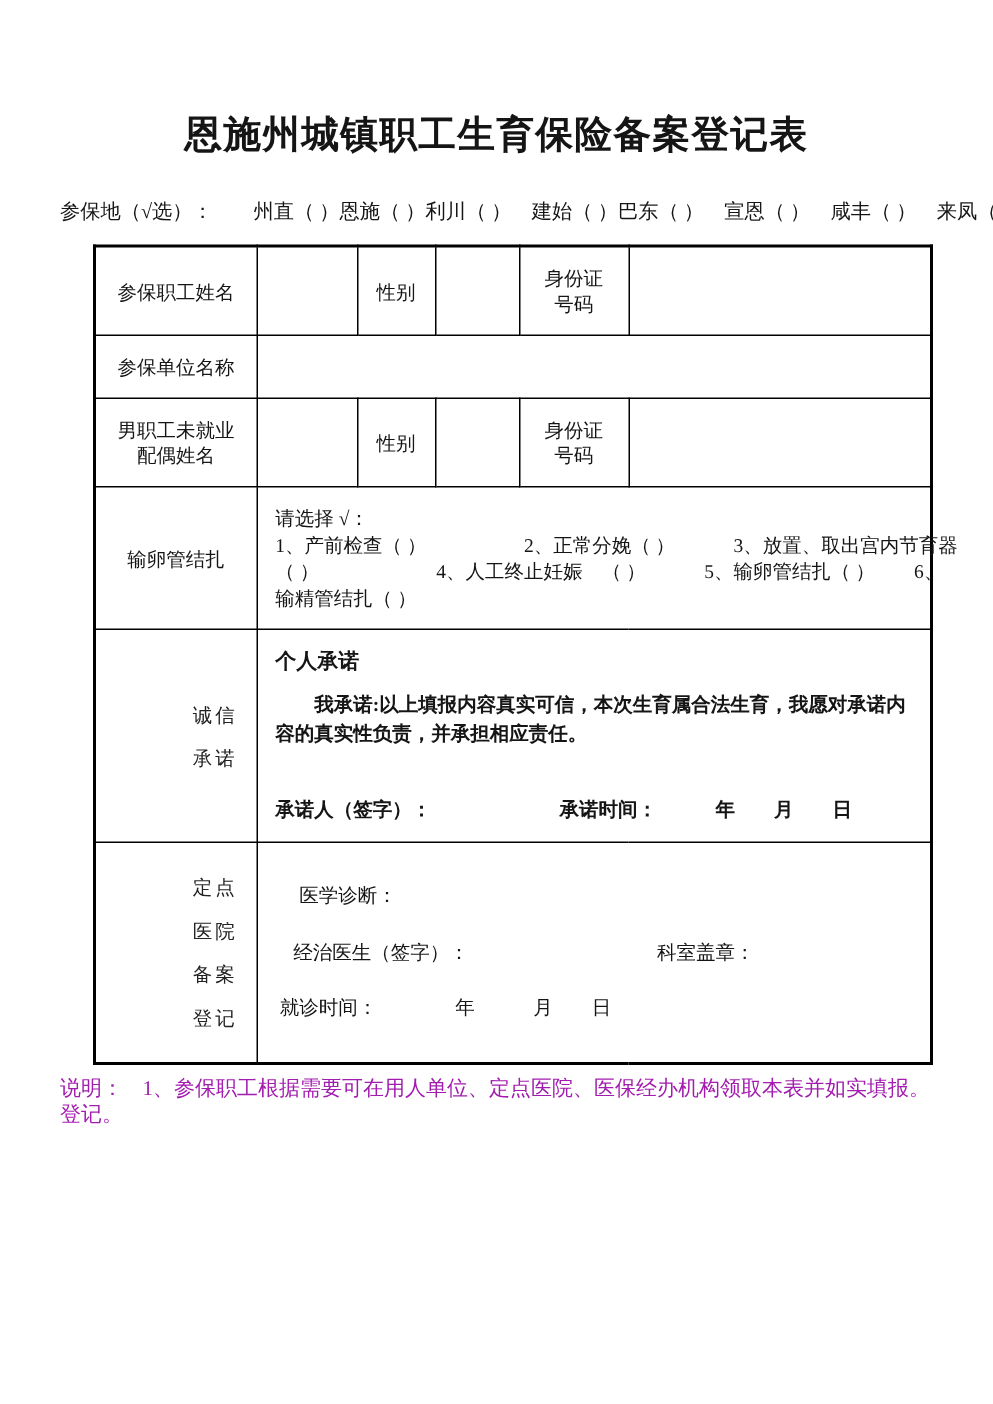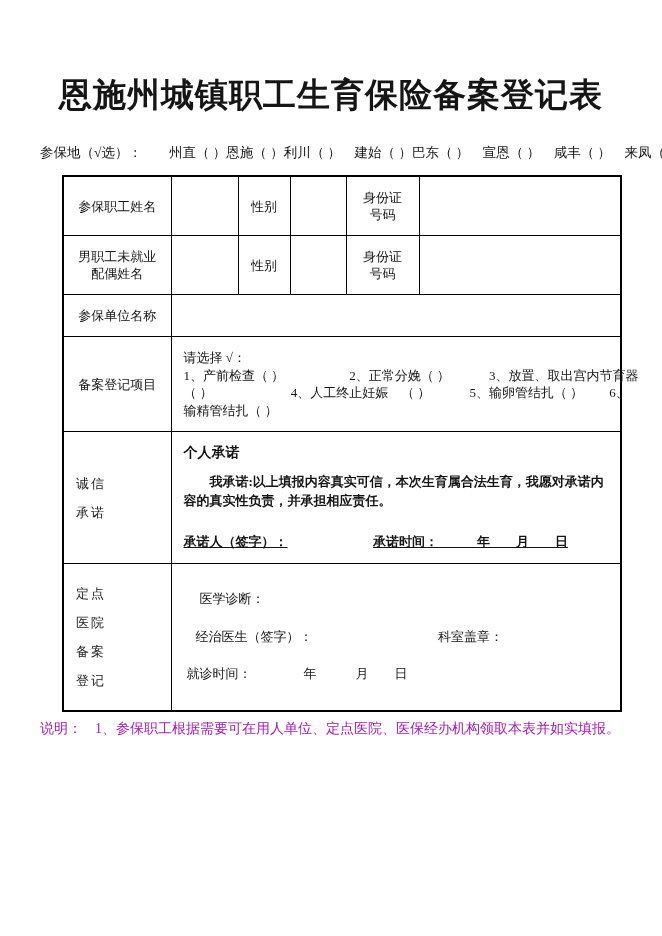--- a/index.html
+++ b/index.html
@@ -7,21 +7,21 @@
   body {
     width: 662px; height: 936px;
     background: #ffffff;
     color: #151515;
     font-family: "Liberation Serif", "DejaVu Serif", serif;
     overflow: hidden;
   }
   .title {
     margin: 73px 0 0 0;
     text-align: center;
-    font-size: 33px;
+    font-size: 25px;
     font-weight: bold;
     letter-spacing: 1px;
   }
   .loc {
     margin: 26px 0 0 40px;
     font-size: 13.5px;
     white-space: nowrap;
   }
   .loc .opts { margin-left: 27px; }
 
@@ -34,38 +34,38 @@
   }
   table.form td {
     border: 1px solid #000;
     font-size: 13px;
     padding: 12px;
     vertical-align: middle;
   }
   td.c { text-align: center; line-height: 17px; }
   td.thickL { border-left: 3px solid #000; }
   td.biglbl {
-    text-align: left;
+    text-align: right;
     font-size: 19px;
     letter-spacing: 2px;
     color: #222;
   }
   td.biglbl div { line-height: 29px; }
   td.content {
     vertical-align: top;
     text-align: left;
   }
   
   .r4c { padding: 2px 4px 0 3px; }
   .r4c div { line-height: 17.5px; white-space: nowrap; }
   
   .r5c { padding: 14px 10px 0 14px; font-weight: bold; font-size: 13.5px; }
   .r5c .head { text-align: left; font-size: 14px; }
   .r5c .para { margin: 10px 0 0 0; text-indent: 2em; line-height: 19px; padding-right: 2px; }
-  .r5c .sig { margin-top: 23px; display: flex; text-decoration: underline; }
+  .r5c .sig { margin-top: 33px; display: flex; }
   .r5c .sig .rgt { margin-left: auto; margin-right: 40px; }
   
   .r6c { padding: 15px 10px 0 0; font-size: 13px; }
   .r6c .l1 { padding-left: 14px; text-indent: 1.6em; line-height: 19px; }
   .r6c .l2 { padding-left: 2px; line-height: 19px; }
   .blankline {
     display: inline-block;
     width: 98px; height: 13px;
     border-bottom: 1px solid #000;
     vertical-align: baseline;
@@ -113,39 +113,39 @@
     <tbody>
         <tr style="height:38px">
       <td class="c">参保职工姓名</td>
       <td></td>
       <td class="c">性别</td>
       <td class="thickL"></td>
       <td class="c">身份证号码</td>
       <td></td>
     </tr>
 
+    <tr style="height:40px">
+      <td class="c">参保单位名称</td>
+      <td colspan="5"></td>
+    </tr>
+
     <tr style="height:48px">
       <td class="c">
         <div>男职工未就业</div>
         <div>配偶姓名</div>
       </td>
       <td></td>
       <td class="c">性别</td>
       <td class="thickL"></td>
       <td class="c">身份证号码</td>
       <td></td>
     </tr>
 
-    <tr style="height:40px">
-      <td class="c">参保单位名称</td>
-      <td colspan="5"></td>
-    </tr>
-
     <tr style="height:72px">
-      <td class="c">备案登记项目</td>
+      <td class="c">输卵管结扎</td>
       <td colspan="5" class="content r4c">
         <div>请选择 √：</div>
         <div>1、产前检查（ ）　　　　　2、正常分娩（ ）　　　3、放置、取出宫内节育器</div>
         <div>（ ）　　　　　　4、人工终止妊娠　（ ）　　　5、输卵管结扎（ ）　　6、</div>
         <div>输精管结扎（ ）</div>
       </td>
     </tr>
 
     <tr style="height:130px">
       <td class="biglbl">
@@ -179,15 +179,16 @@
         <div class="visit">就诊时间：　　　　年　　　月　　日</div>
       </td>
     </tr>
   </tbody>
     </table>
 
   <div class="notes">
     <div class="first">
       <span>说明：</span><span class="numline">1、参保职工根据需要可在用人单位、定点医院、医保经办机构领取本表并如实填报。</span>
     </div>
+    <div>登记。</div>
   </div>
 
 </div>
 
 </body></html>

